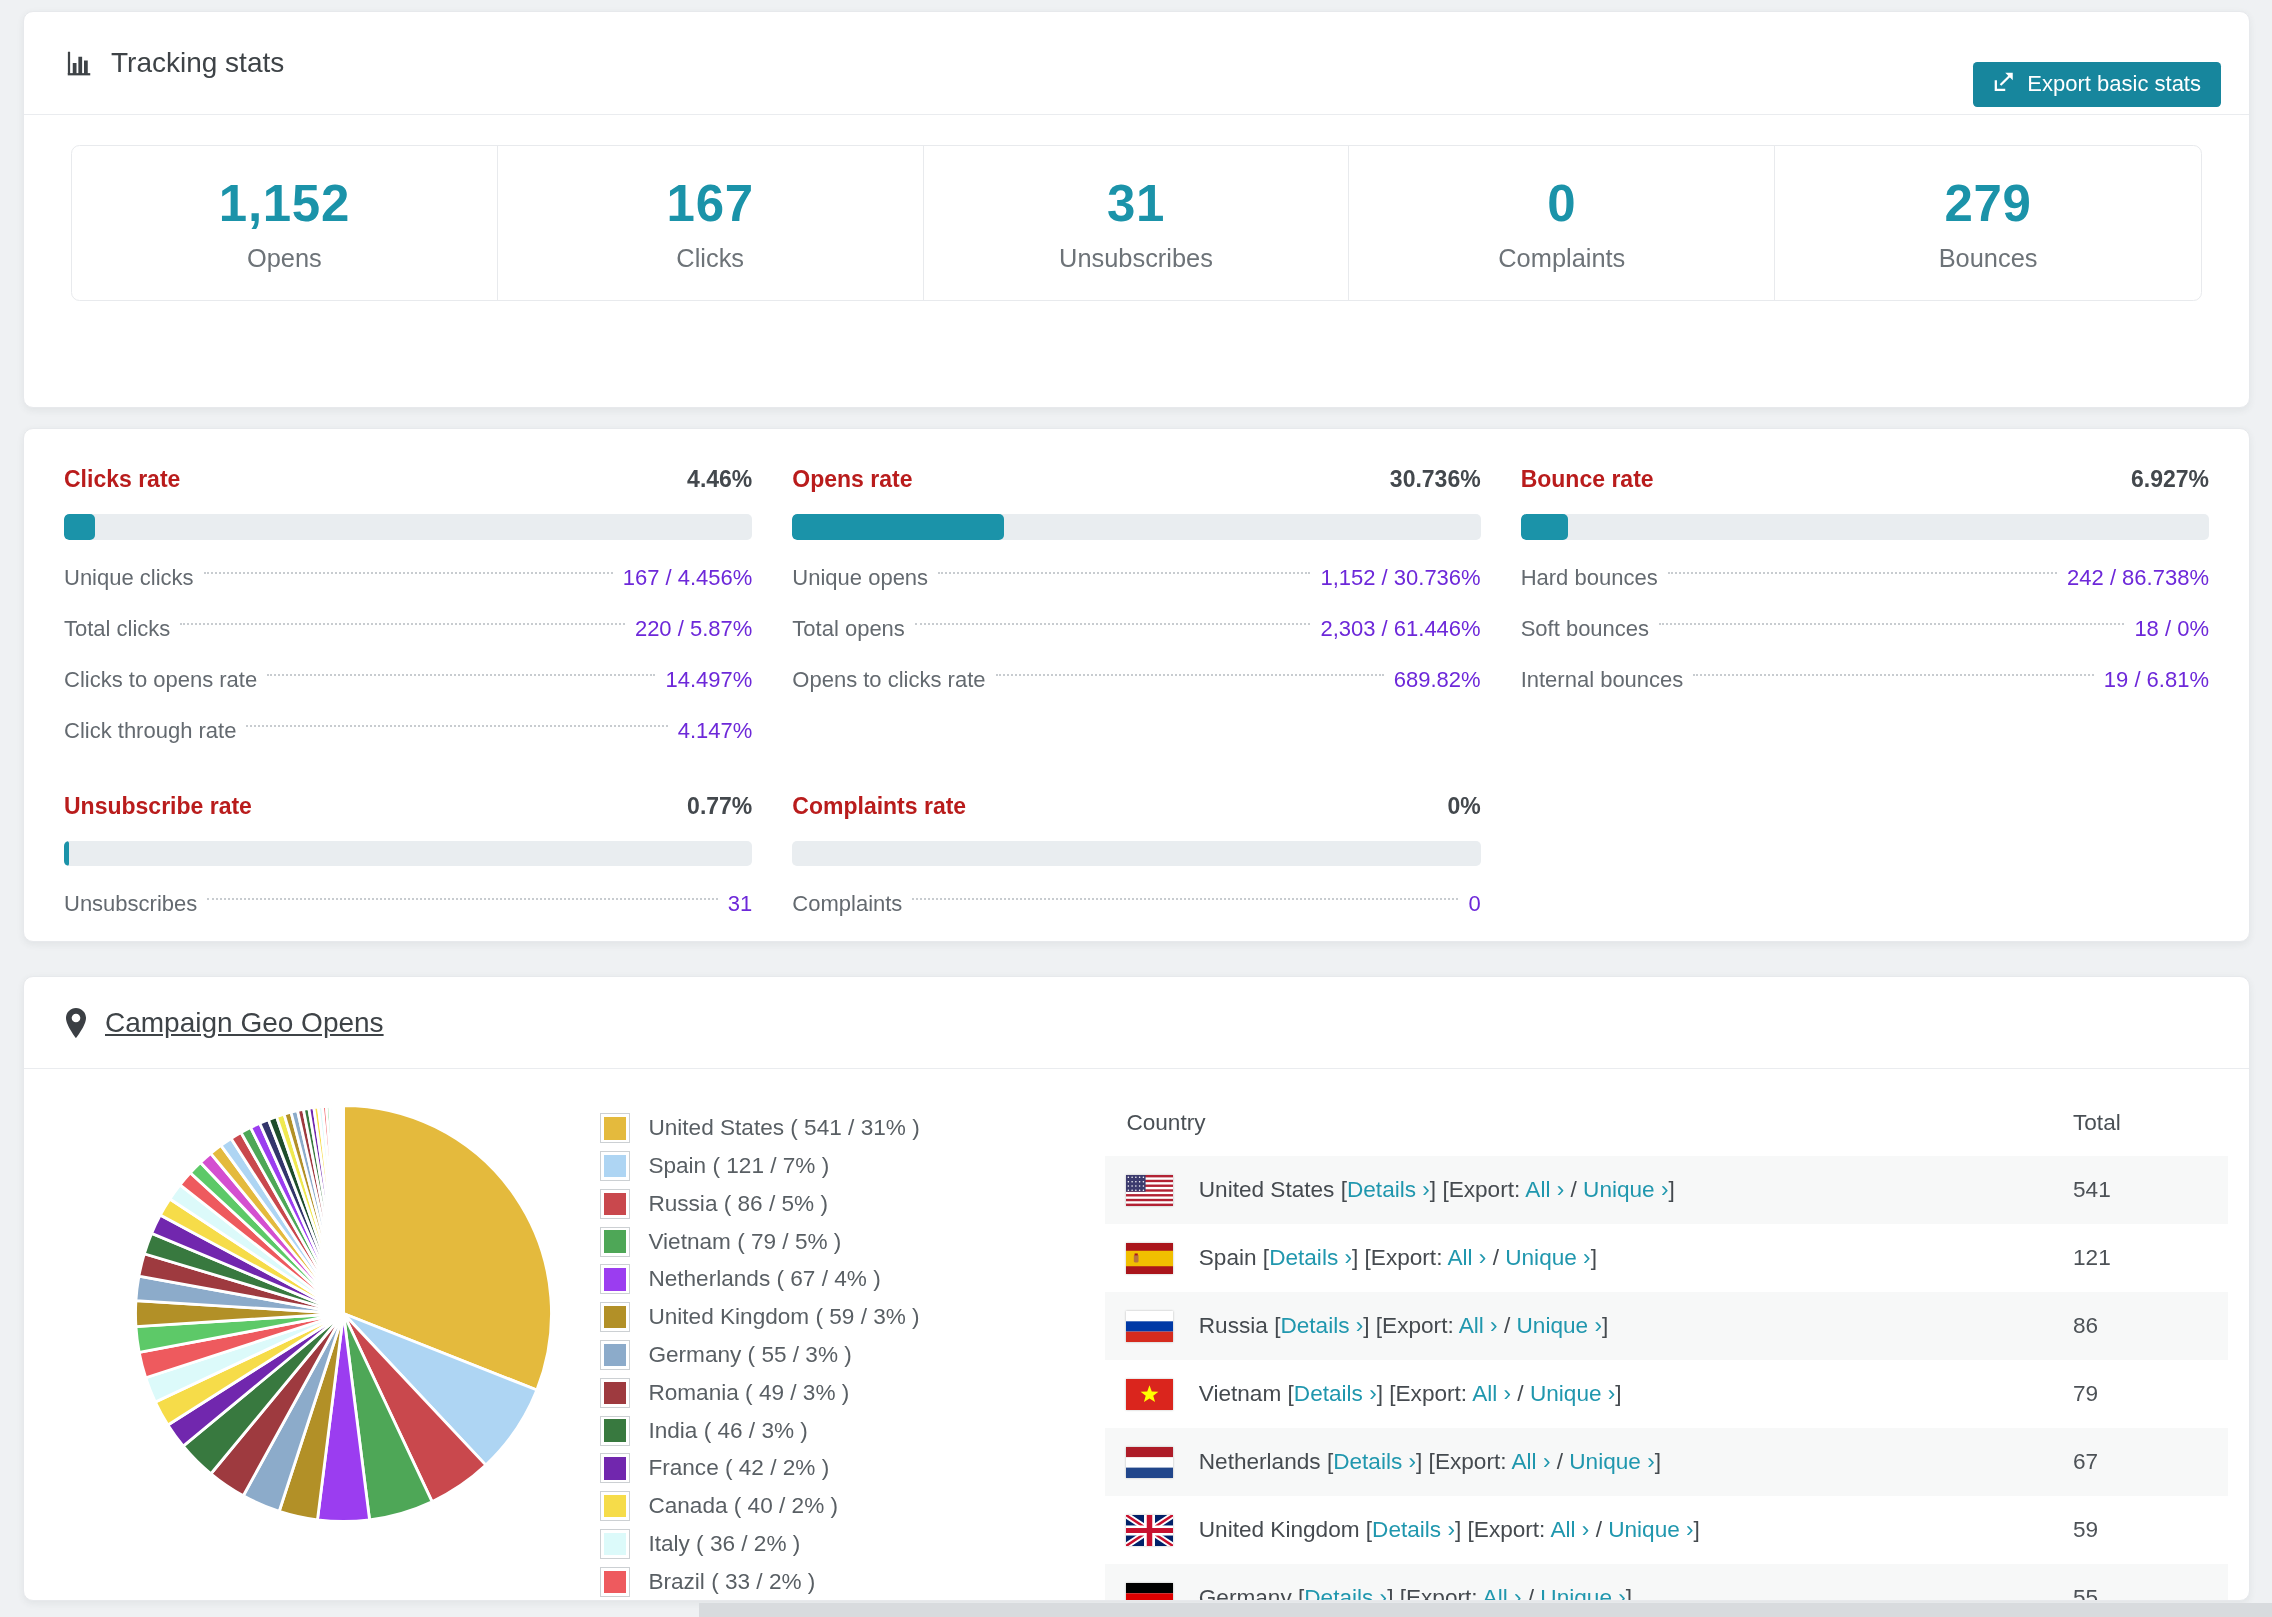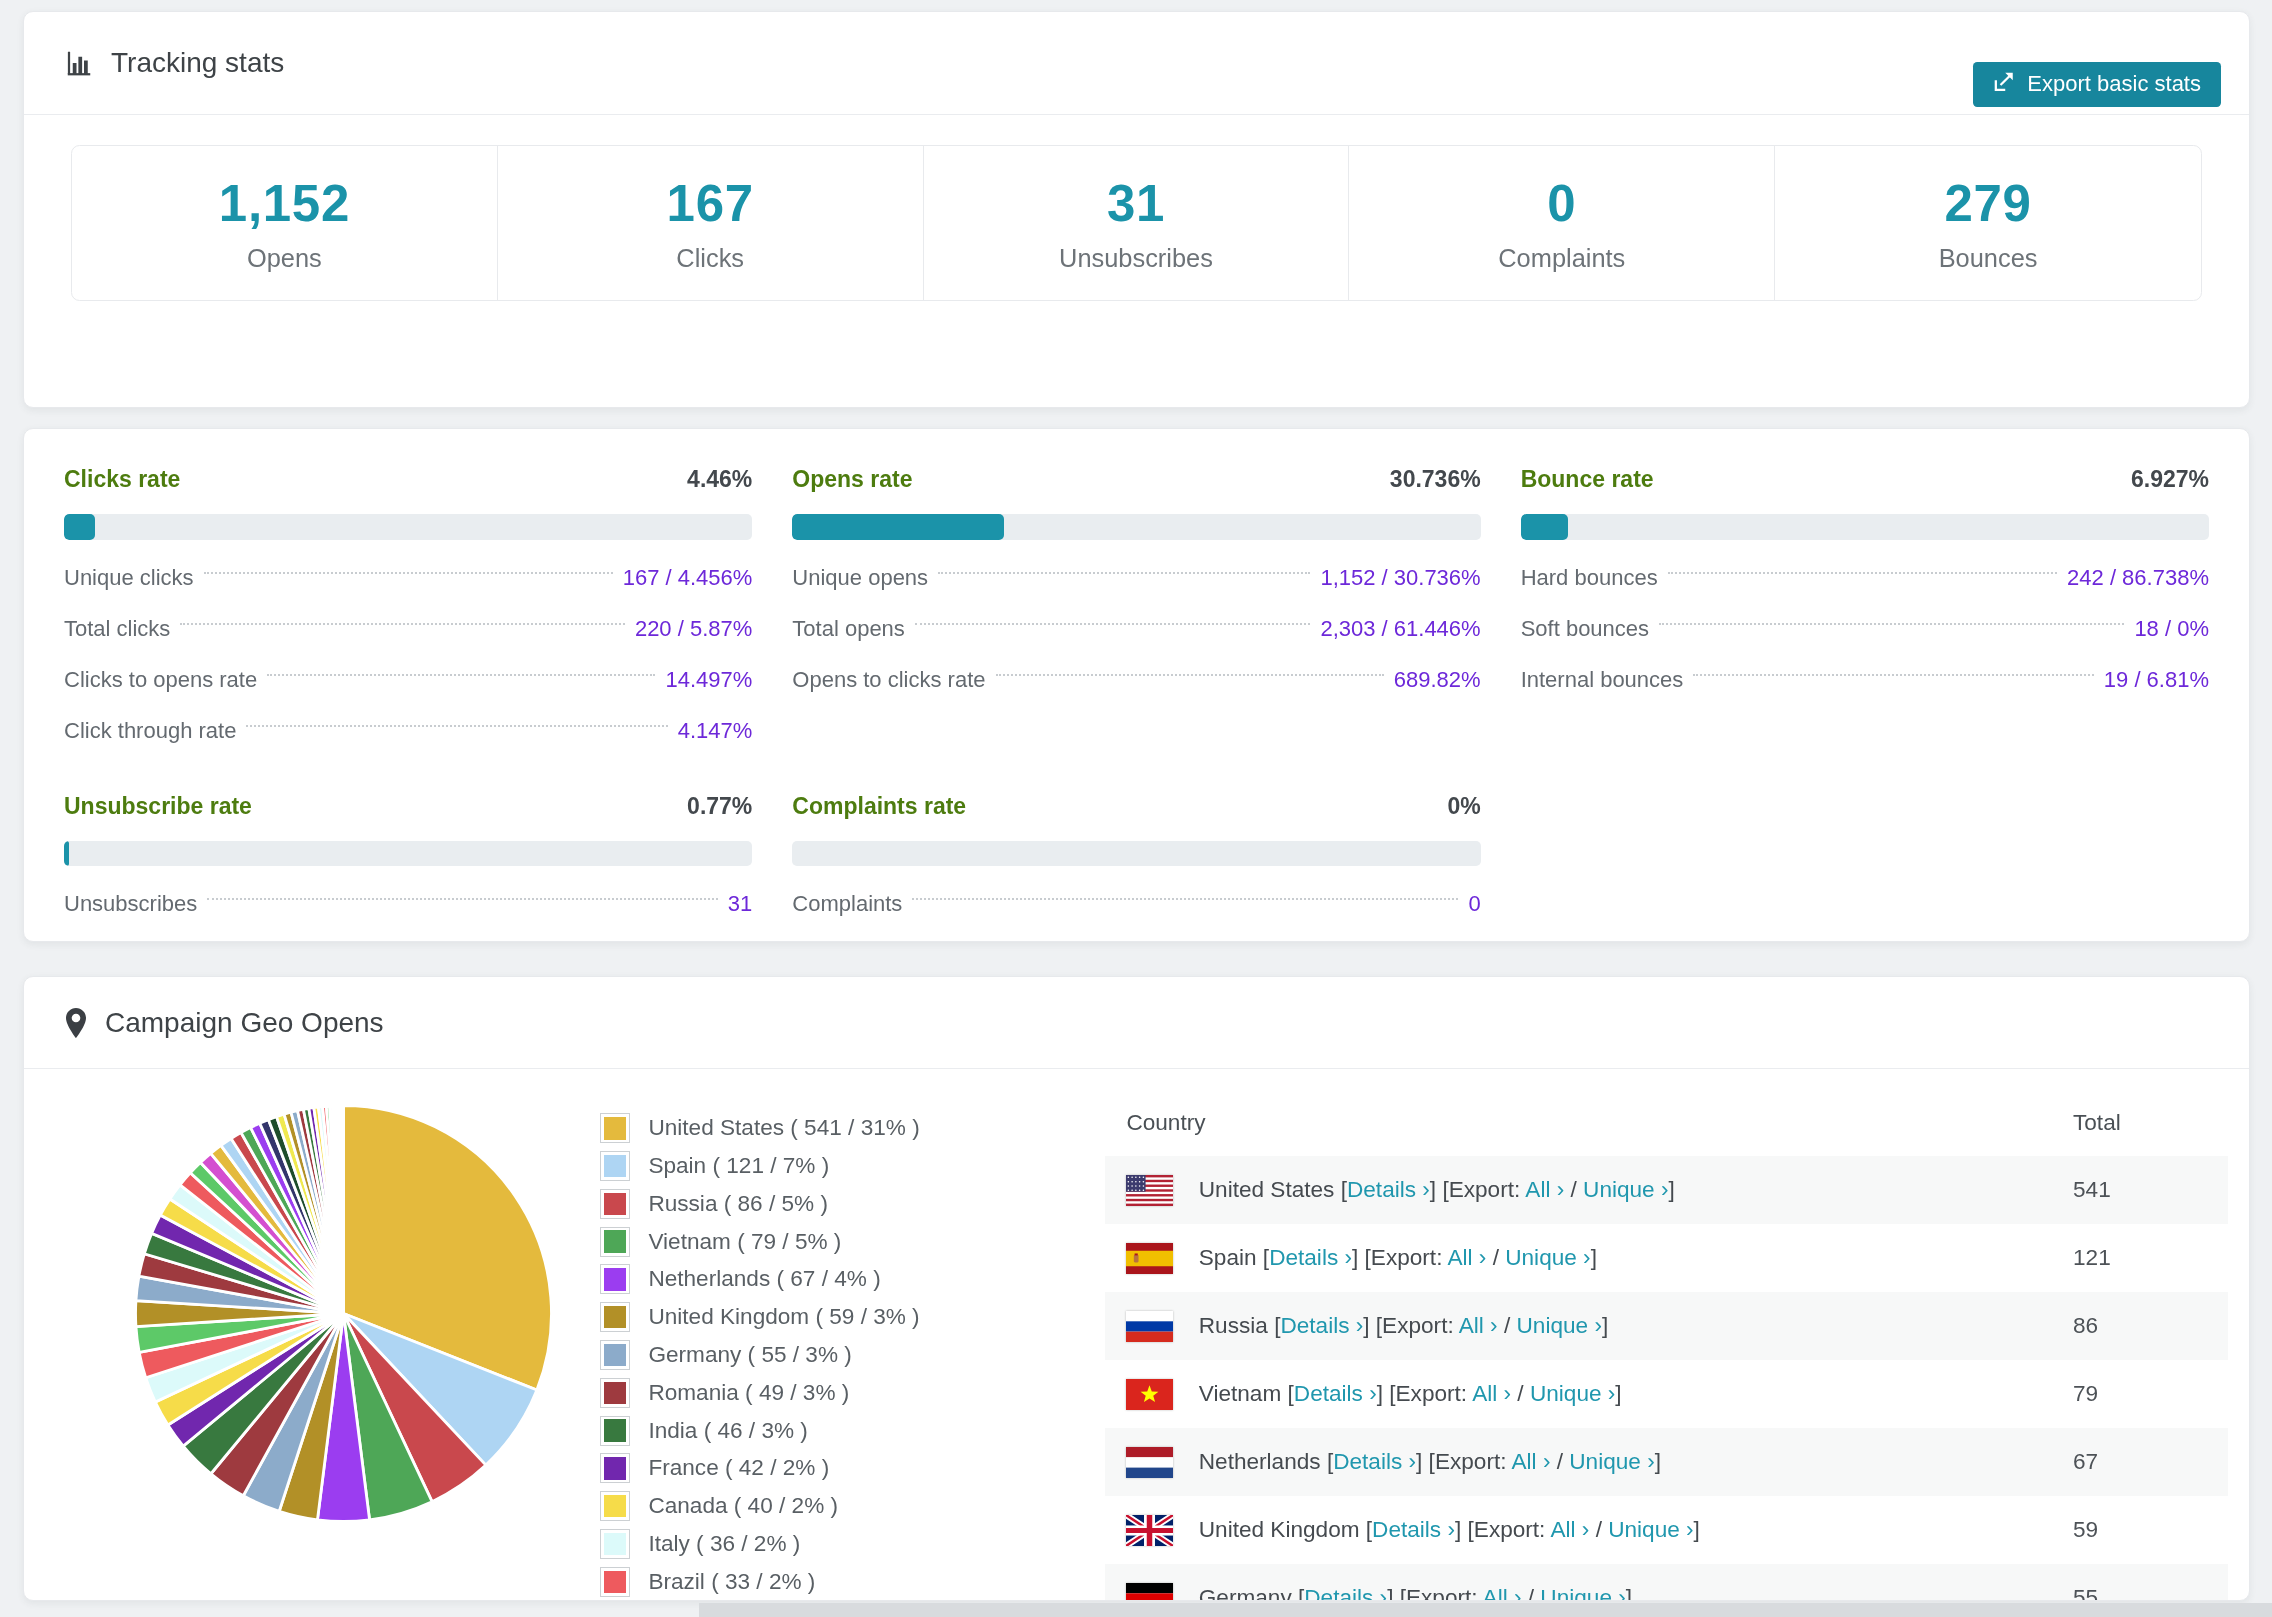--- a/index.html
+++ b/index.html
@@ -49,21 +49,21 @@
   .stat-label { font-size:25.4px; color:#6d7378; margin-top:11.3px; }
   
   .card-rates {
     height:514px; margin-bottom:34px; overflow:hidden;
     padding:37px 40px 40px;
     display:grid; grid-template-columns:repeat(3,1fr);
     column-gap:40px; row-gap:49px;
     align-content:start;
   }
   .rate-head { display:flex; justify-content:space-between; align-items:baseline; }
-  .rate-title { font-size:23px; font-weight:700; color:#4d7c0f; }
+  .rate-title { font-size:23px; font-weight:700; color:#b91c1c; }
   .rate-value { font-size:23px; font-weight:700; color:#43484d; }
   .bar {
     margin-top:21px; height:25.4px;
     background:var(--track,#e9edf0); border-radius:5px;
     overflow:hidden; position:relative;
   }
   .bar .fill { position:absolute; left:0; top:0; bottom:0; background:var(--accent,#1b93a9); border-radius:5px; }
   .rrows { margin-top:10px; }
   .rrow { display:flex; align-items:center; margin-top:25px; }
   .rlabel { font-size:22px; color:#646a70; white-space:nowrap; }
@@ -262,21 +262,21 @@
           <div class="rrow">
        <span class="rlabel">Complaints</span>
        <span class="lead"></span>
        <span class="rvalue">0</span>
      </div>
         </div>
       </div>
     </section>
 
   <section class="card card-geo">
-    <div class="c-header" style="height:92px;">
+    <div class="c-header" style="height:92px;text-decoration:underline;">
       <div class="c-title">
         <span>
           <svg width="24" height="32" viewBox="0 0 24 32">
             <path fill="#3b3f44" d="M12 1C6.5 1 2 5.4 2 10.9 2 18.4 12 31 12 31s10-12.6 10-20.1C22 5.4 17.5 1 12 1zm0 14.3a4.3 4.3 0 1 1 0-8.6 4.3 4.3 0 0 1 0 8.6z"></path>
           </svg>
         </span>
         <span>Campaign Geo Opens</span>
       </div>
     </div>
     <div class="geo-body">

